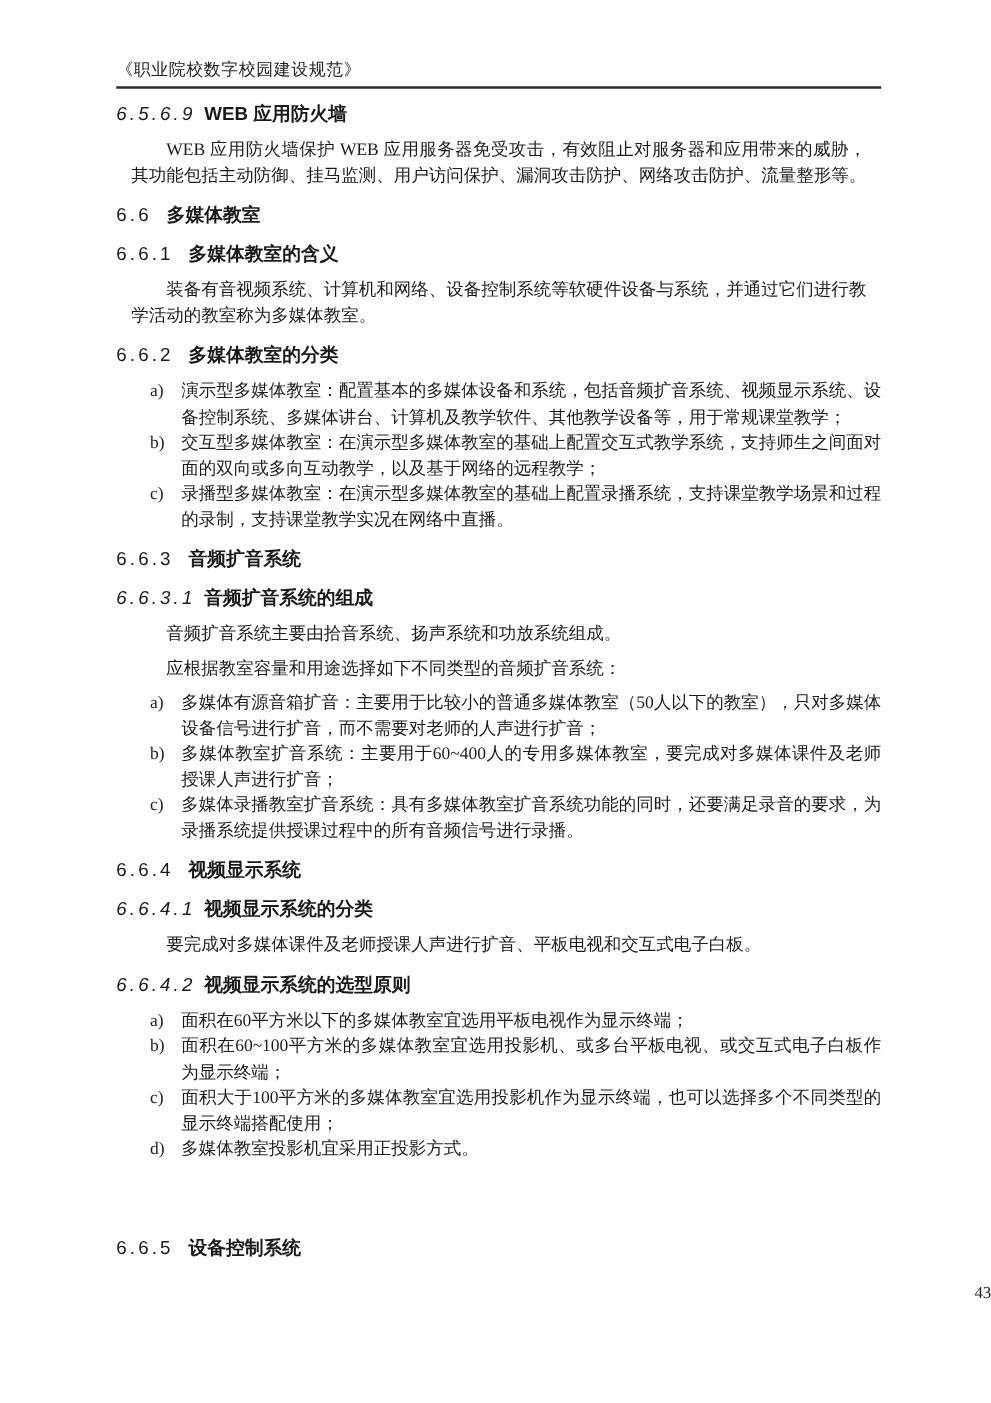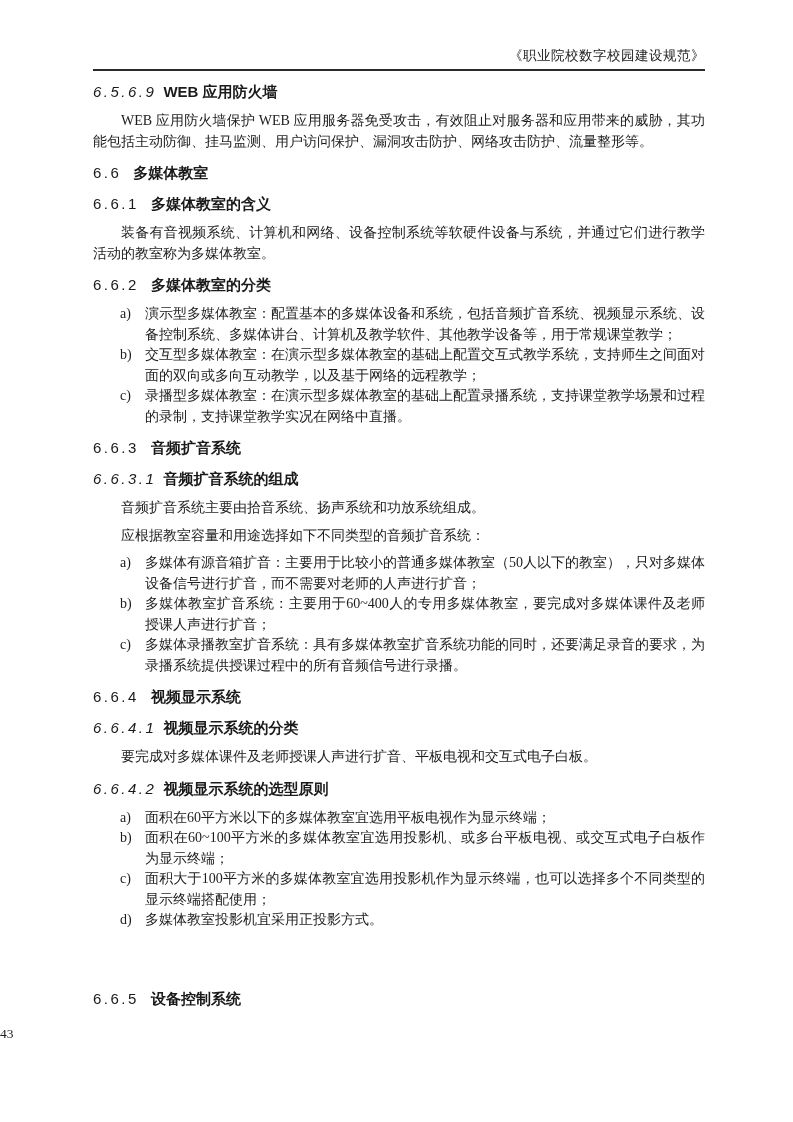--- a/index.html
+++ b/index.html
@@ -16,21 +16,21 @@
     background: #ffffff;
     padding: 0 88px 0 93px;
     overflow: hidden;
   }
   
   .page-header {
     height: 71px;
     border-bottom: 2px solid #2b2b2b;
     display: flex;
     align-items: flex-end;
-    justify-content: flex-end;
+    justify-content: flex-start;
     padding-bottom: 4px;
   }
   .header-title {
     font-size: 13.5px;
     letter-spacing: 0.5px;
     color: #222;
   }
   
   .h {
     font-family: "Liberation Sans", "DejaVu Sans", sans-serif;
@@ -47,21 +47,21 @@
   }
   .h.lv2 .num, .h.lv3 .num { margin-right: 12px; }
   .h.lv4 .num { margin-right: 7px; font-style: italic; }
   .h.spaced { margin-top: 58px; }
   
   .para {
     font-size: 14px;
     line-height: 20.5px;
     text-align: justify;
     text-indent: 2em;
-    margin: 7px 0;
+    margin: 7px 12px;
     color: #1c1c1c;
   }
   
   .list { margin: 7px 0 9px; }
   .li {
     position: relative;
     padding-left: 52px;
     font-size: 14px;
     line-height: 20.5px;
     text-align: justify;
@@ -70,21 +70,21 @@
   .li .marker {
     position: absolute;
     left: 27px;
     top: 0;
   }
   
   .page-footer {
     position: absolute;
     left: 0; right: 0;
     top: 1026px;
-    text-align: left;
+    text-align: right;
     font-size: 13.5px;
     color: #222;
   }
 </style>
 </head>
 <body>
 
 <div class="page">
 
   <div class="page-header">

